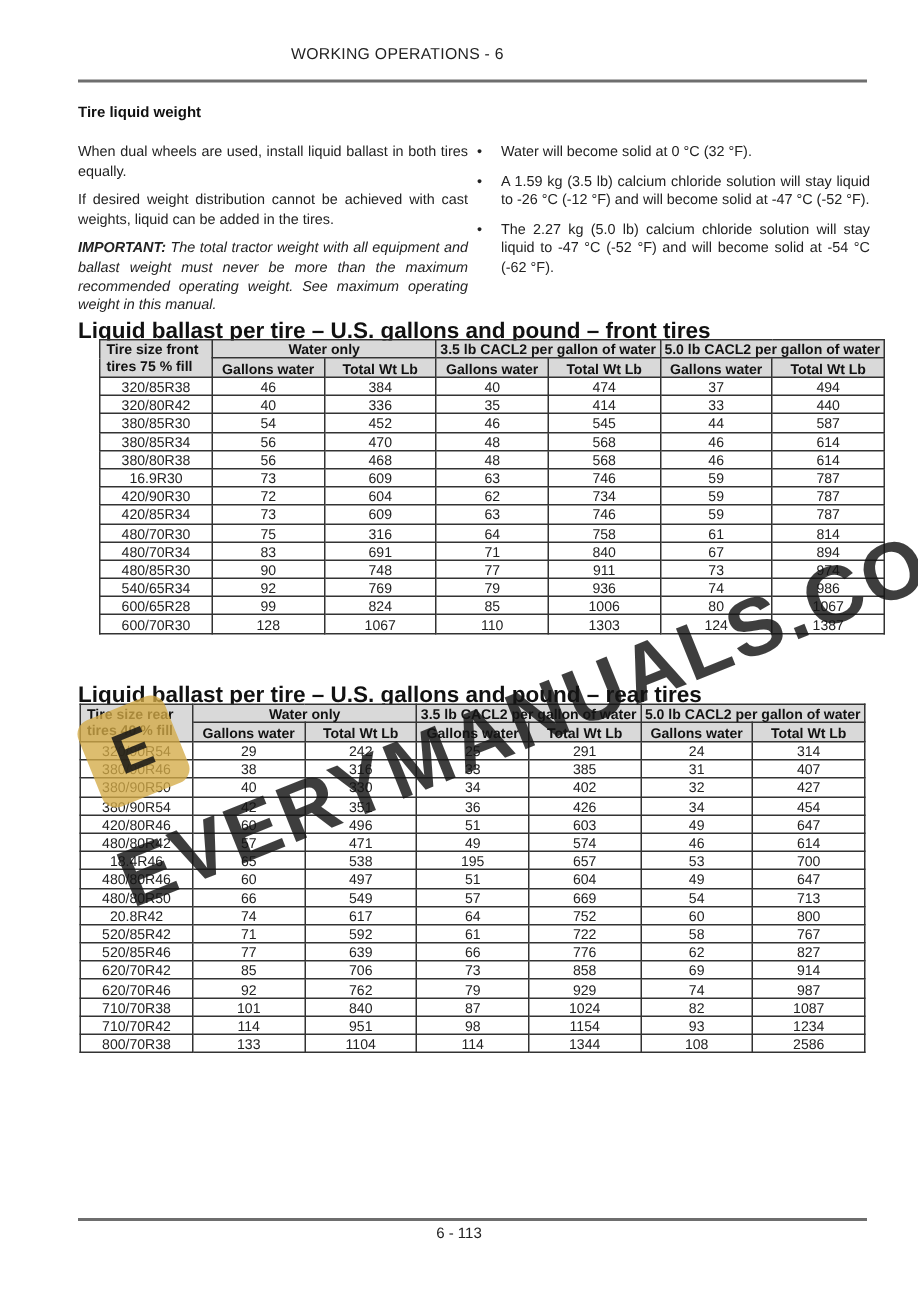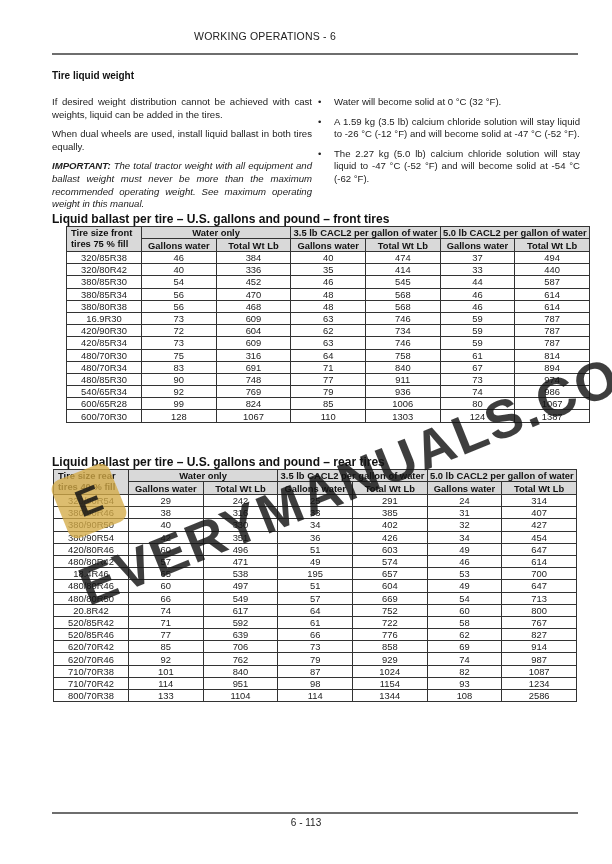--- a/index.html
+++ b/index.html
@@ -11,42 +11,42 @@
   .page-number { position: absolute; top: 817px; left: 0; width: 612px; text-align: center; font-size: 10px; color: #222; }
   .section-title { position: absolute; top: 70px; left: 52px; font-size: 10px; font-weight: bold; color: #111; }
   .col-left { position: absolute; top: 96px; left: 52px; width: 260px; font-size: 9.6px; line-height: 12.6px; text-align: justify; color: #222; }
   .col-left p { margin: 0 0 7px 0; }
   .col-left .important { font-style: italic; }
   .col-left .important b { font-style: italic; }
   .col-right { position: absolute; top: 96px; left: 318px; width: 262px; font-size: 9.6px; line-height: 12.6px; color: #222; }
   .bullet { display: flex; margin-bottom: 7px; }
   .bullet .dot { width: 16px; flex: 0 0 16px; }
   .bullet .txt { flex: 1; text-align: justify; }
-  .table-caption { position: absolute; left: 52px; font-size: 12px; font-weight: bold; color: #111; }
+  .table-caption { position: absolute; left: 52px; font-size: 15px; font-weight: bold; color: #111; }
   table.ballast { position: absolute; left: 53px; width: 524px; border-collapse: collapse; font-size: 9.4px; table-layout: fixed; }
   table.ballast th, table.ballast td { border: 1px solid #333; padding: 0; text-align: center; }
   table.ballast th { background: #d9d9d9; font-weight: bold; line-height: 11px; color: #111; }
   table.ballast td { height: 11.2px; line-height: 11px; color: #222; background: #fff; }
   table.ballast th.first { text-align: left; padding-left: 4px; vertical-align: top; }
   table.ballast th.group { vertical-align: top; }
   table.ballast th.sub { height: 12px; }
   .watermark { position: absolute; left: 70px; top: 330px; font-size: 54px; font-weight: bold; color: rgba(20,20,20,0.82); transform: rotate(-22deg); transform-origin: left top; white-space: nowrap; letter-spacing: 2px; pointer-events: none; top: 560px; }
   .wm-badge { position: absolute; left: 58px; top: 470px; width: 62px; height: 62px; background: rgba(212,170,70,0.78); border-radius: 10px; transform: rotate(-22deg); display: flex; align-items: center; justify-content: center; font-size: 38px; font-weight: bold; color: rgba(20,20,20,0.85); }
 </style>
 </head>
 <body>
 
 <div class="page-header">WORKING OPERATIONS - 6</div>
 <div class="rule top"></div>
 
 <div class="section-title">Tire liquid weight</div>
 
 <div class="col-left">
+  <p>When dual wheels are used, install liquid ballast in both tires equally.</p>
   <p>If desired weight distribution cannot be achieved with cast weights, liquid can be added in the tires.</p>
-  <p>When dual wheels are used, install liquid ballast in both tires equally.</p>
   <p class="important"><b>IMPORTANT:</b><span> The total tractor weight with all equipment and ballast weight must never be more than the maximum recommended operating weight.  See maximum operating weight in this manual.</span></p>
 </div>
 
 <div class="col-right">
   <div class="bullet">
     <span class="dot">•</span>
     <span class="txt">Water will become solid at 0 °C (32 °F).</span>
   </div>
   <div class="bullet">
     <span class="dot">•</span>

